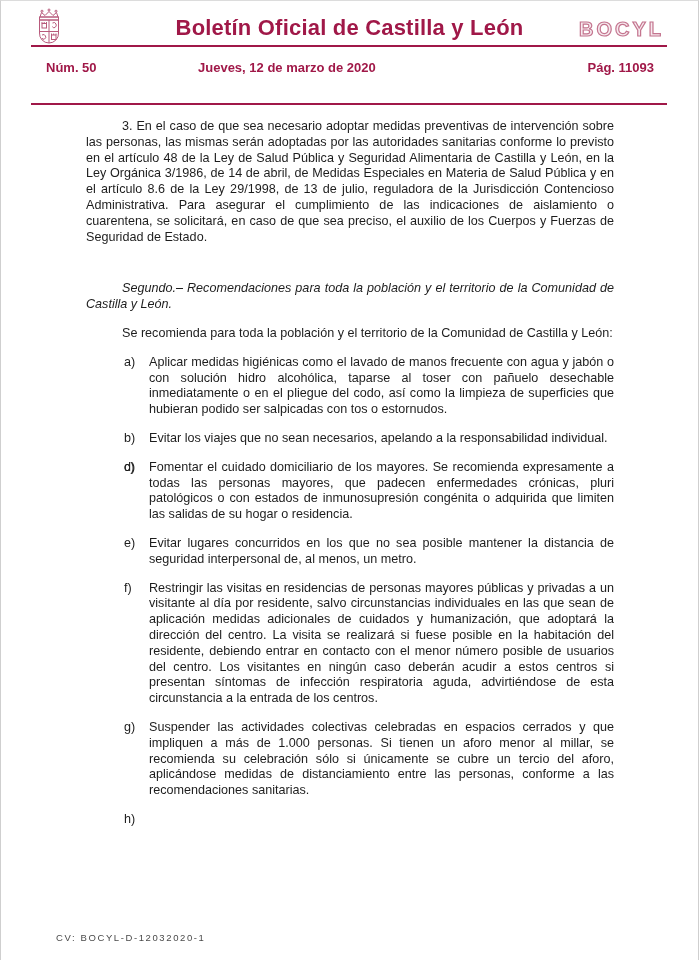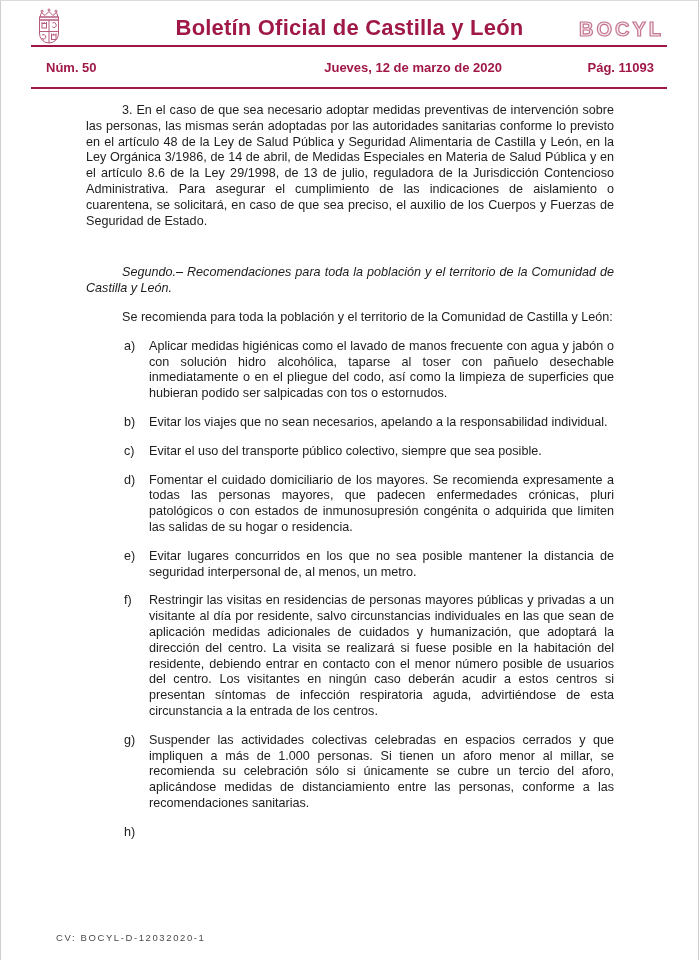--- a/index.html
+++ b/index.html
@@ -26,25 +26,25 @@
   }
   .bocyl-logo{
     position:absolute;right:34px;top:17px;
     font-size:20px;font-weight:bold;letter-spacing:3px;
     color:#f6e9ee;
     -webkit-text-stroke:1.2px #C4758F;
   }
   .rule{height:2px;background:#A01848;margin:0 31px 0 30px;}
   .info-row{
     display:flex;align-items:center;
-    height:40px;margin:0 44px 0 45px;
+    height:40px;margin:0 44px 16px 45px;
     font-size:13px;font-weight:bold;color:#A01848;
   }
   .info-left{flex:1;text-align:left;}
-  .info-center{flex:2;text-align:right;}
+  .info-center{flex:2;text-align:left;}
   .info-right{flex:1;text-align:right;}
   
   .content{
     margin:14px 84px 0 85px;
     font-size:12.6px;line-height:15.8px;
     color:#1d1d1d;
     text-align:justify;
   }
   .para{margin:0 0 13px 0;text-indent:36px;}
   .para.italic{font-style:italic;margin-top:36px;}
@@ -110,21 +110,20 @@
         <span>Aplicar medidas higiénicas como el lavado de manos frecuente con agua y jabón o con solución hidro alcohólica, taparse al toser con pañuelo desechable inmediatamente o en el pliegue del codo, así como la limpieza de superficies que hubieran podido ser salpicadas con tos o estornudos.</span>
       </div>
 
       <div class="li">
         <span class="li-label">b)</span>
         <span>Evitar los viajes que no sean necesarios, apelando a la responsabilidad individual.</span>
       </div>
 
       <div class="li">
         <span class="li-label">c)</span>
-        <span>Evitar el uso del transporte público colectivo, siempre que sea posible.</span>
       </div>
 
       <div class="li">
         <span class="li-label">d)</span>
         <span>Fomentar el cuidado domiciliario de los mayores. Se recomienda expresamente a todas las personas mayores, que padecen enfermedades crónicas, pluri patológicos o con estados de inmunosupresión congénita o adquirida que limiten las salidas de su hogar o residencia.</span>
       </div>
 
       <div class="li">
         <span class="li-label">e)</span>
         <span>Evitar lugares concurridos en los que no sea posible mantener la distancia de seguridad interpersonal de, al menos, un metro.</span>

